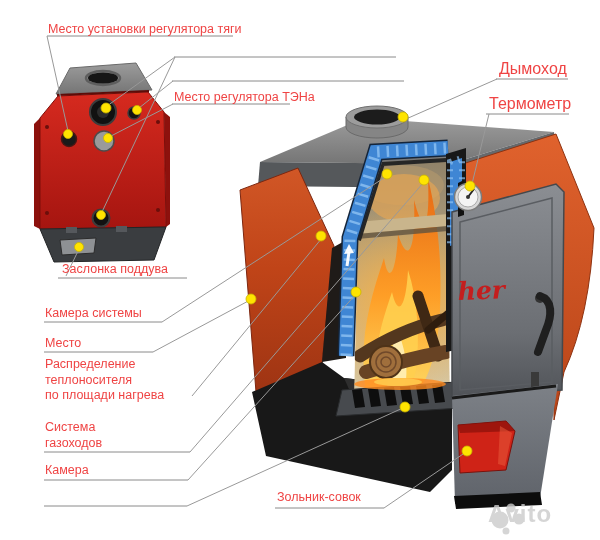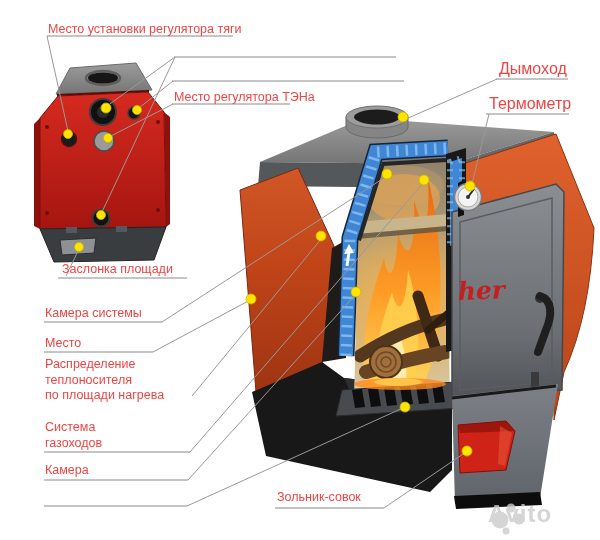--- a/index.html
+++ b/index.html
@@ -241,21 +241,21 @@
     <circle cx="321" cy="236" r="5"></circle>
     <circle cx="251" cy="299" r="5"></circle>
     <circle cx="356" cy="292" r="5"></circle>
     <circle cx="405" cy="407" r="5"></circle>
     <circle cx="467" cy="451" r="5"></circle>
   </g>
 </svg>
 
 <div class="lbl" style="left:48px;top:22px">Место установки регулятора тяги</div>
 <div class="lbl" style="left:174px;top:90px">Место регулятора ТЭНа</div>
-<div class="lbl" style="left:62px;top:262px">Заслонка площади</div>
+<div class="lbl" style="left:62px;top:262px">Заслонка поддува</div>
 <div class="lbl lbl-lg" style="left:499px;top:61px">Дымоход</div>
 <div class="lbl lbl-lg" style="left:489px;top:96px">Термометр</div>
 <div class="lbl" style="left:45px;top:306px">Камера системы</div>
 <div class="lbl" style="left:45px;top:336px">Место</div>
 <div class="lbl" style="left:45px;top:357px">
   <span>Распределение</span>
   <span>теплоносителя</span>
   <span>по площади нагрева</span>
 </div>
 <div class="lbl" style="left:45px;top:420px">

